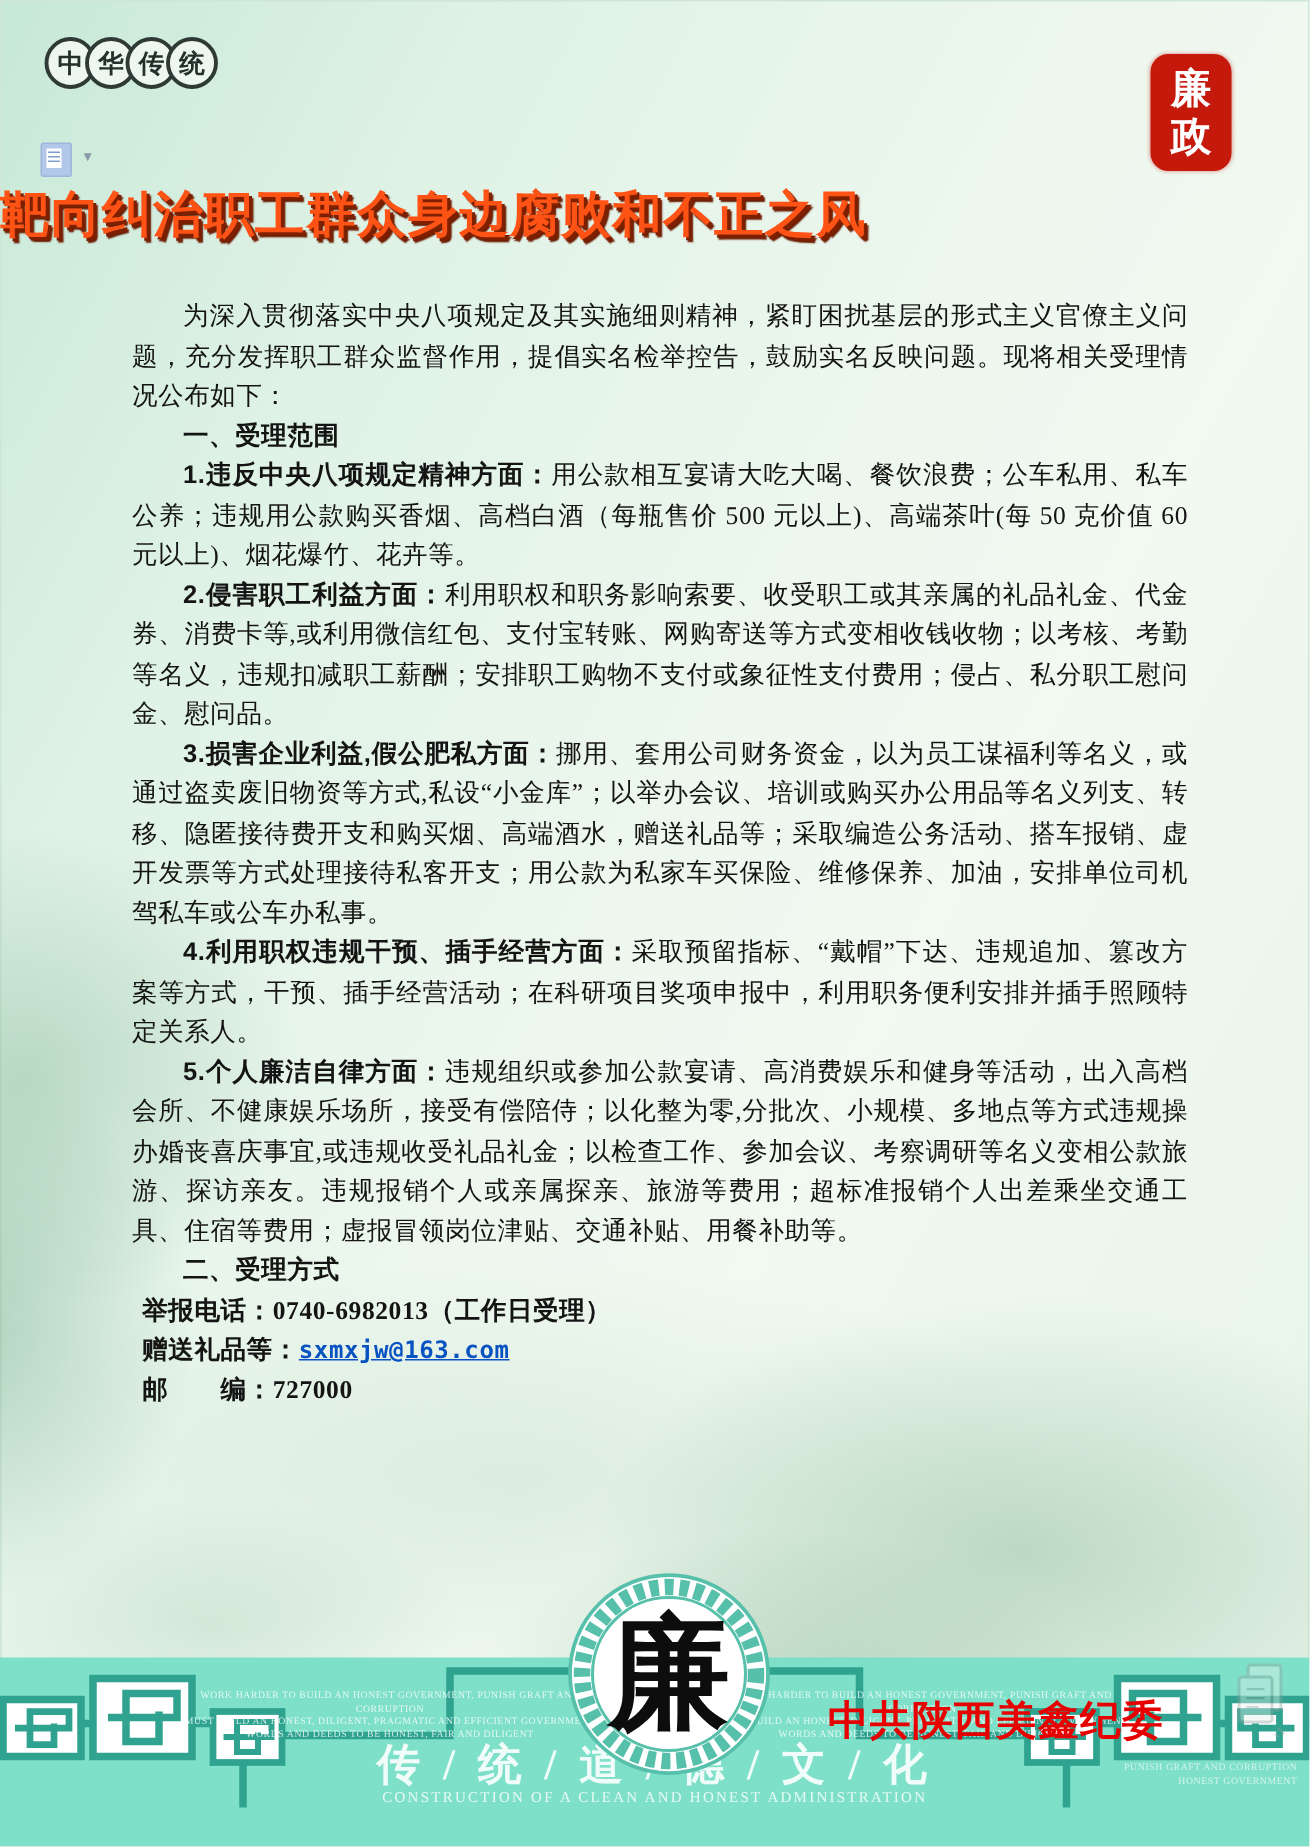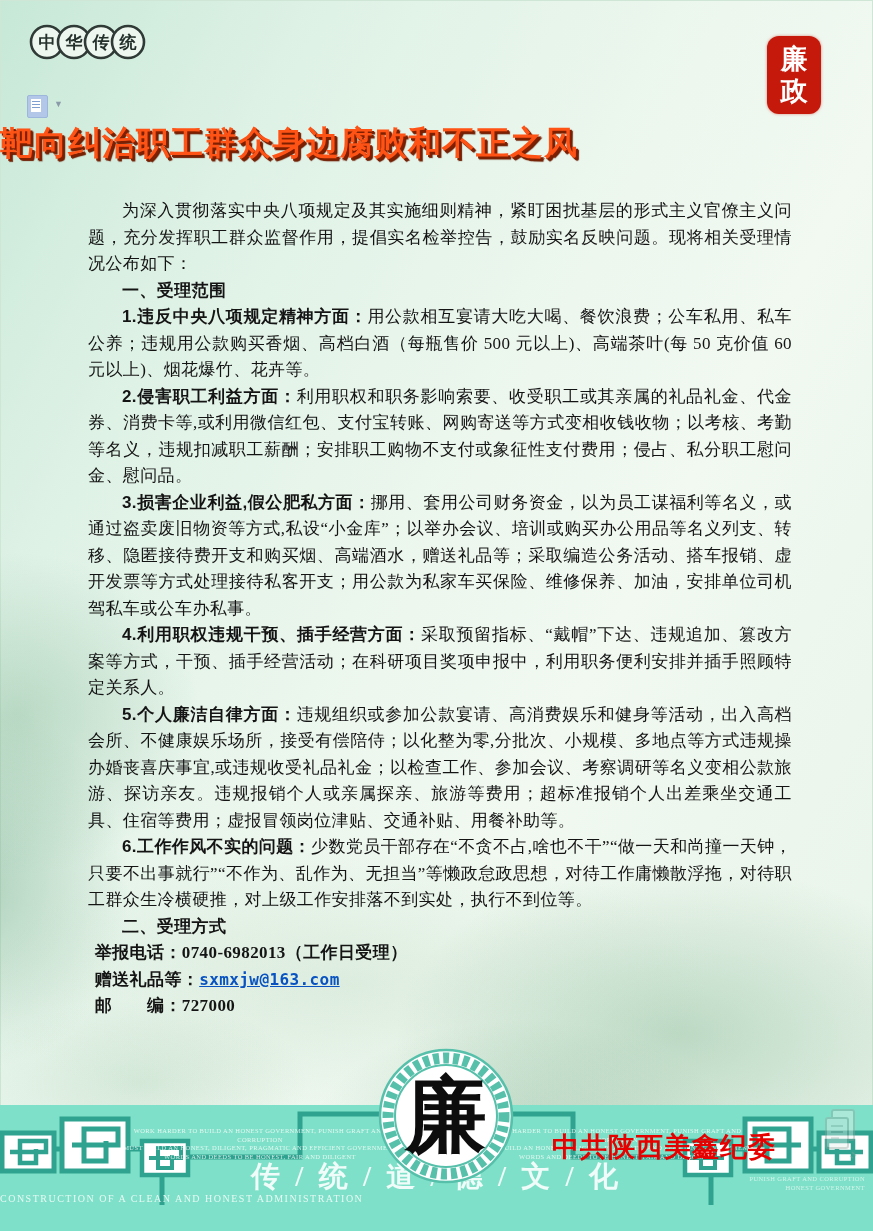--- a/index.html
+++ b/index.html
@@ -59,21 +59,21 @@
   .deco-left{left:0;}
   .deco-right{right:0;transform:scaleX(-1);}
   .slogan{position:absolute;top:22px;width:300px;text-align:center;color:rgba(255,255,255,.78);
     font-size:6.5px;line-height:8.5px;letter-spacing:.4px;font-family:"Liberation Serif",serif;}
   .slogan-left{left:110px;}
   .slogan-right{left:465px;}
   .red-sig{position:absolute;left:552px;top:24px;font-size:27px;font-weight:bold;color:#e60000;
     letter-spacing:1px;white-space:nowrap;}
   .tradition{position:absolute;top:52px;left:0;width:100%;text-align:center;
     color:rgba(255,255,255,.88);font-size:29px;font-weight:bold;letter-spacing:4px;}
-  .caption{position:absolute;top:88px;left:0;width:100%;text-align:left;
+  .caption{position:absolute;top:88px;left:0;width:100%;text-align:center;
     color:rgba(255,255,255,.82);font-size:10px;letter-spacing:1.5px;}
   .corner-note{position:absolute;right:8px;top:70px;text-align:right;color:rgba(255,255,255,.65);
     font-size:6.5px;line-height:8.5px;letter-spacing:.4px;}
   
   .ghost-pages{position:absolute;left:822px;top:1108px;width:40px;height:52px;opacity:.40;}
   
   .emblem{position:absolute;left:378px;top:1048px;width:136px;height:136px;}
   .emblem .char{
     position:absolute;left:0;top:0;width:136px;height:136px;display:flex;align-items:center;justify-content:center;
     font-size:82px;font-weight:bold;color:#0d0d0d;font-family:"Liberation Serif","DejaVu Serif",serif;
@@ -117,21 +117,20 @@
   <h1 class="title">靶向纠治职工群众身边腐败和不正之风</h1>
 
   <div class="content">
     <p>为深入贯彻落实中央八项规定及其实施细则精神，紧盯困扰基层的形式主义官僚主义问题，充分发挥职工群众监督作用，提倡实名检举控告，鼓励实名反映问题。现将相关受理情况公布如下：</p>
     <p class="hd">一、受理范围</p>
     <p><b>1.违反中央八项规定精神方面：</b><span>用公款相互宴请大吃大喝、餐饮浪费；公车私用、私车公养；违规用公款购买香烟、高档白酒（每瓶售价 500 元以上)、高端茶叶(每 50 克价值 60 元以上)、烟花爆竹、花卉等。</span></p>
     <p><b>2.侵害职工利益方面：</b><span>利用职权和职务影响索要、收受职工或其亲属的礼品礼金、代金券、消费卡等,或利用微信红包、支付宝转账、网购寄送等方式变相收钱收物；以考核、考勤等名义，违规扣减职工薪酬；安排职工购物不支付或象征性支付费用；侵占、私分职工慰问金、慰问品。</span></p>
     <p><b>3.损害企业利益,假公肥私方面：</b><span>挪用、套用公司财务资金，以为员工谋福利等名义，或通过盗卖废旧物资等方式,私设“小金库”；以举办会议、培训或购买办公用品等名义列支、转移、隐匿接待费开支和购买烟、高端酒水，赠送礼品等；采取编造公务活动、搭车报销、虚开发票等方式处理接待私客开支；用公款为私家车买保险、维修保养、加油，安排单位司机驾私车或公车办私事。</span></p>
     <p><b>4.利用职权违规干预、插手经营方面：</b><span>采取预留指标、“戴帽”下达、违规追加、篡改方案等方式，干预、插手经营活动；在科研项目奖项申报中，利用职务便利安排并插手照顾特定关系人。</span></p>
     <p><b>5.个人廉洁自律方面：</b><span>违规组织或参加公款宴请、高消费娱乐和健身等活动，出入高档会所、不健康娱乐场所，接受有偿陪侍；以化整为零,分批次、小规模、多地点等方式违规操办婚丧喜庆事宜,或违规收受礼品礼金；以检查工作、参加会议、考察调研等名义变相公款旅游、探访亲友。违规报销个人或亲属探亲、旅游等费用；超标准报销个人出差乘坐交通工具、住宿等费用；虚报冒领岗位津贴、交通补贴、用餐补助等。</span></p>
-    <p><b>6.工作作风不实的问题：</b><span>少数党员干部存在“不贪不占,啥也不干”“做一天和尚撞一天钟，只要不出事就行”“不作为、乱作为、无担当”等懒政怠政思想，对待工作庸懒散浮拖，对待职工群众生冷横硬推，对上级工作安排落不到实处，执行不到位等。</span></p>
     <p class="hd">二、受理方式</p>
     <div class="contacts">
       <div class="contact-line"><span>举报电话：</span><span>0740-6982013（工作日受理）</span></div>
       <div class="contact-line"><span>赠送礼品等：</span><a href="#">sxmxjw@163.com</a></div>
       <div class="contact-line"><span>邮　　编：</span><span>727000</span></div>
     </div>
   </div>
 
   <div class="band">
     <svg class="deco deco-left" width="440" height="100" viewBox="0 0 440 100">

